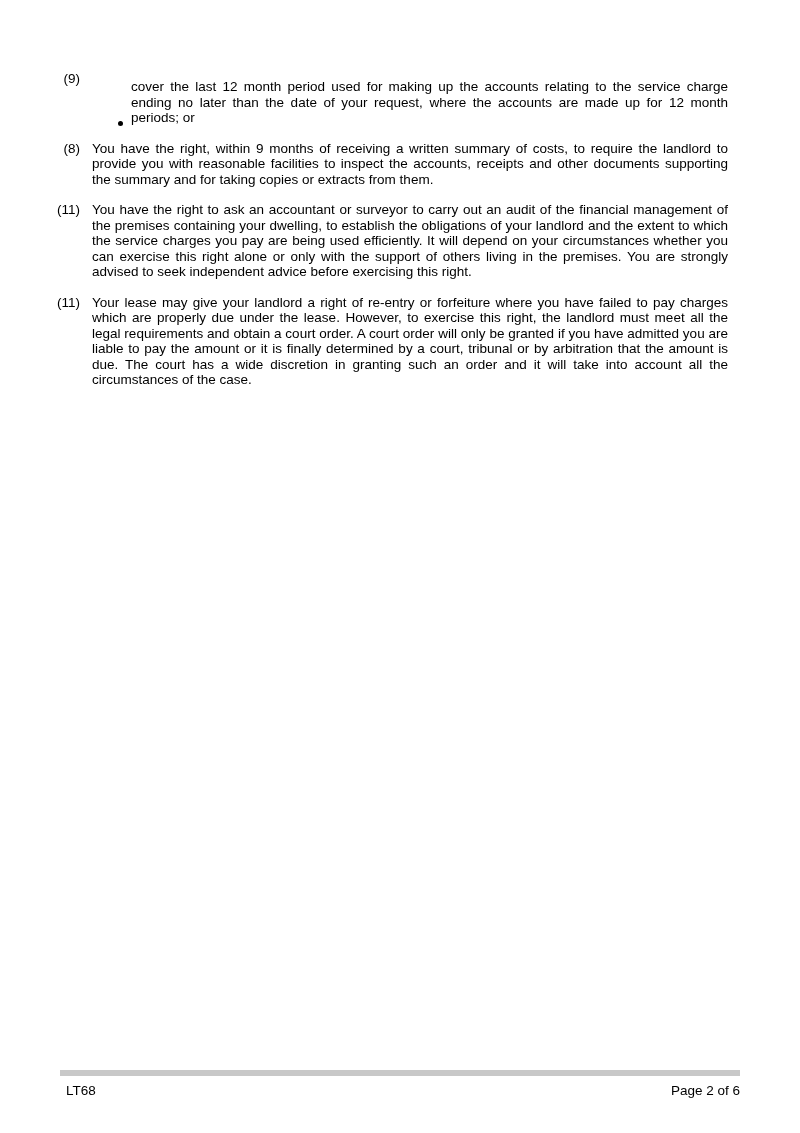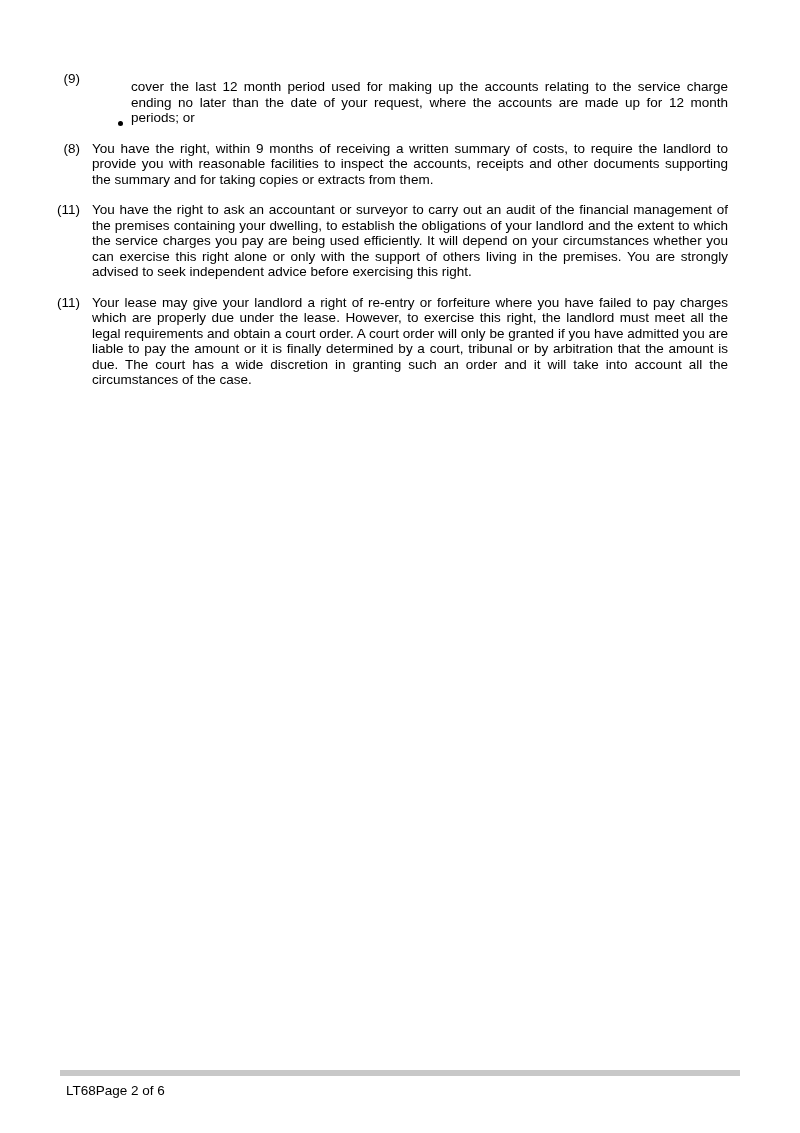--- a/index.html
+++ b/index.html
@@ -24,21 +24,21 @@
   .sub { margin-top:7px; }
   .bullet { display:flex; margin:8px 0 0 26px;align-items:flex-end; }
   .dot {
     width:5px; height:5px; border-radius:50%;
     background:#000; margin:5px 8px 0 0; flex-shrink:0;
   }
   .bullet p { flex:1; }
   .footer { position:absolute; left:60px; right:60px; top:1070px; }
   .rule { height:6px; background:#c8c8c8; }
   .footer-row {
-    display:flex; justify-content:flex-start;
+    display:flex; justify-content:space-between;
     margin-top:7px; padding-left:6px;
   }
 </style>
 </head>
 <body>
 
 <div class="page">
   <div class="content">
 
     <section class="item first">

